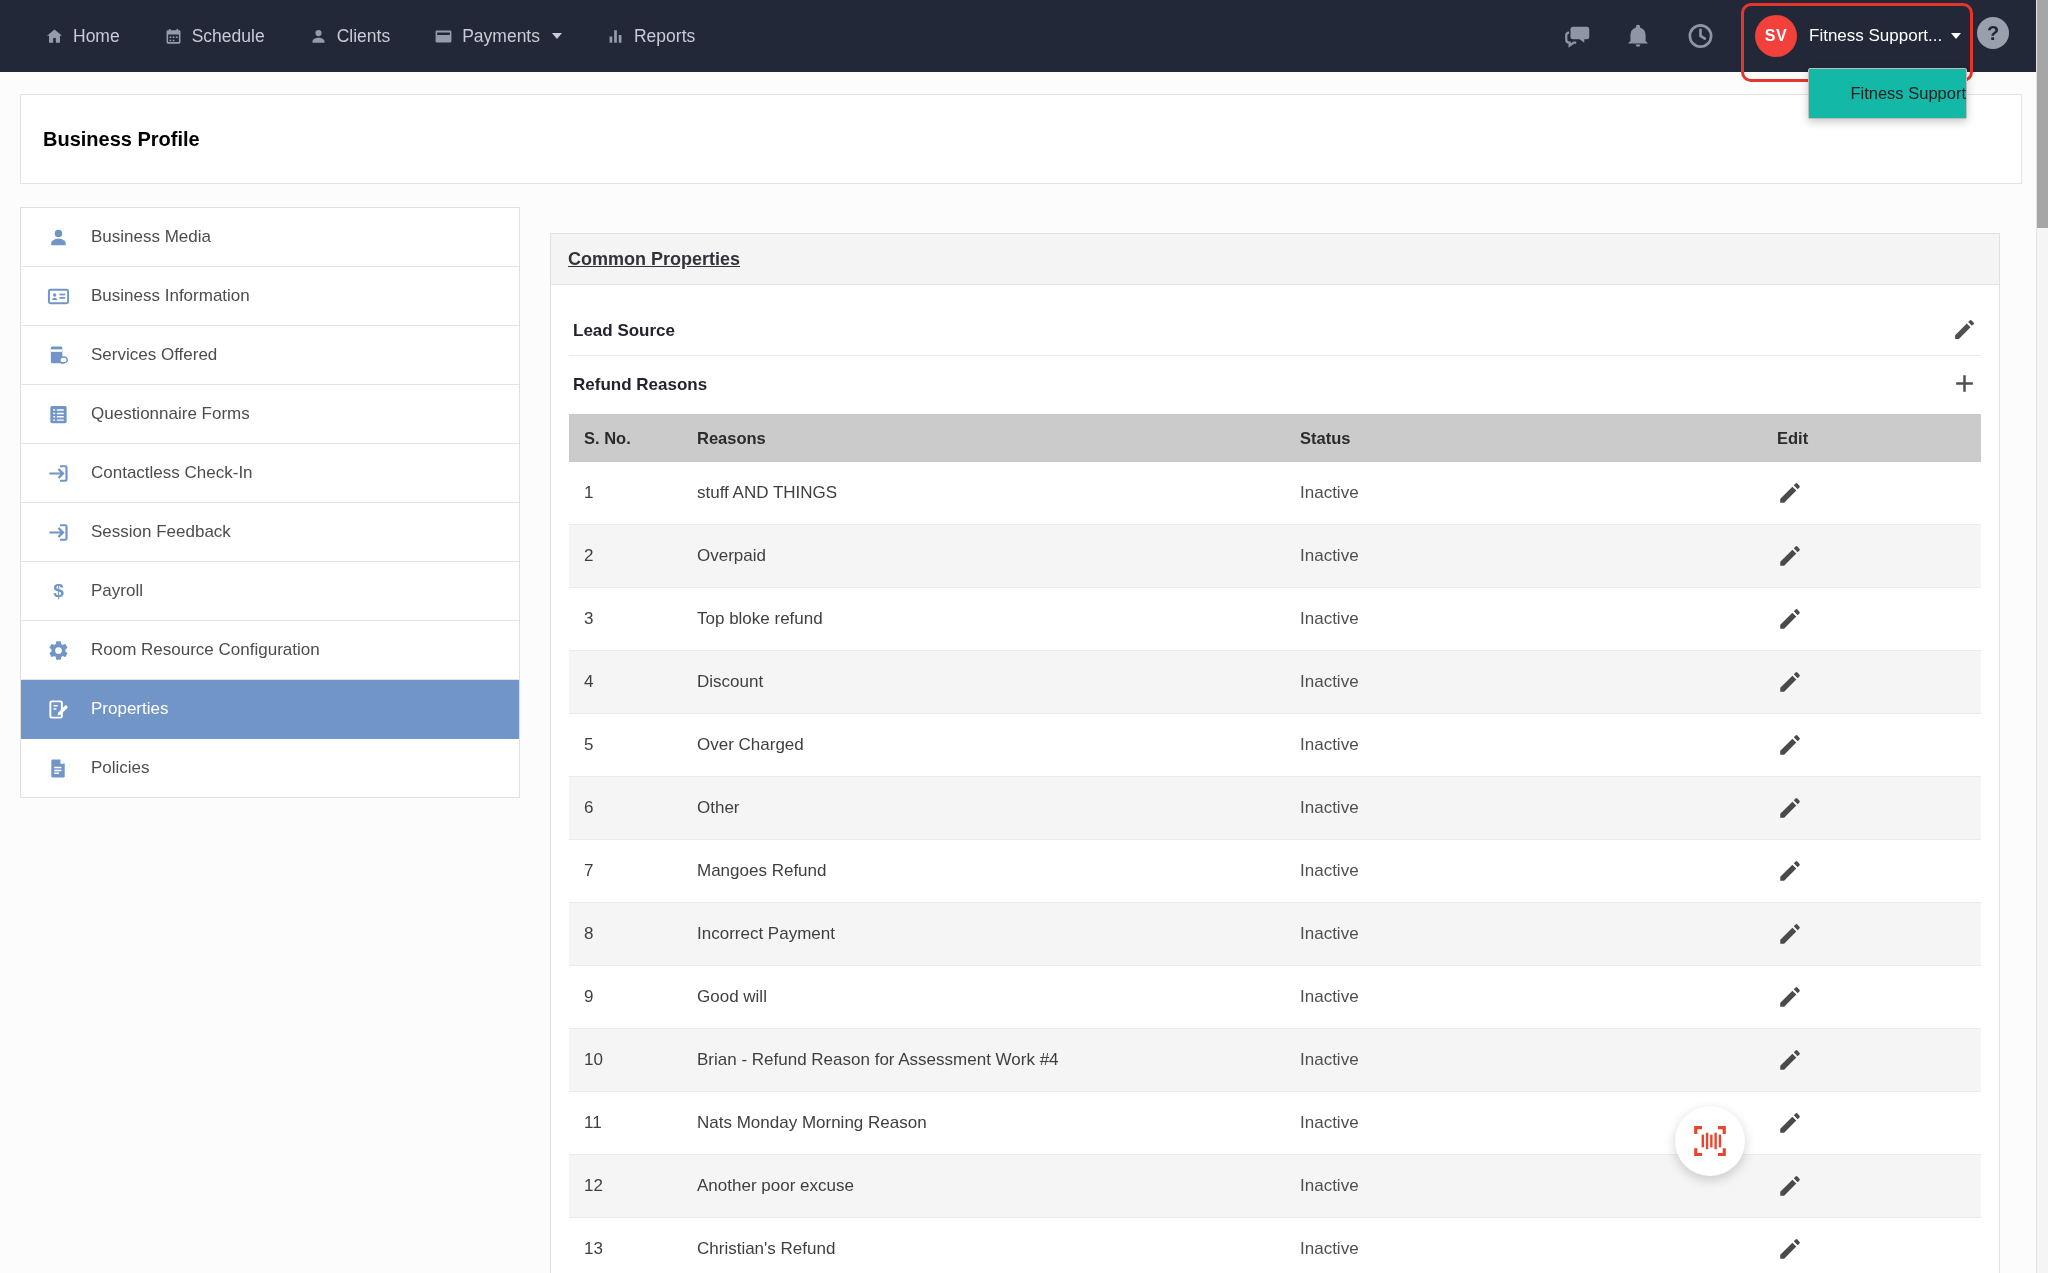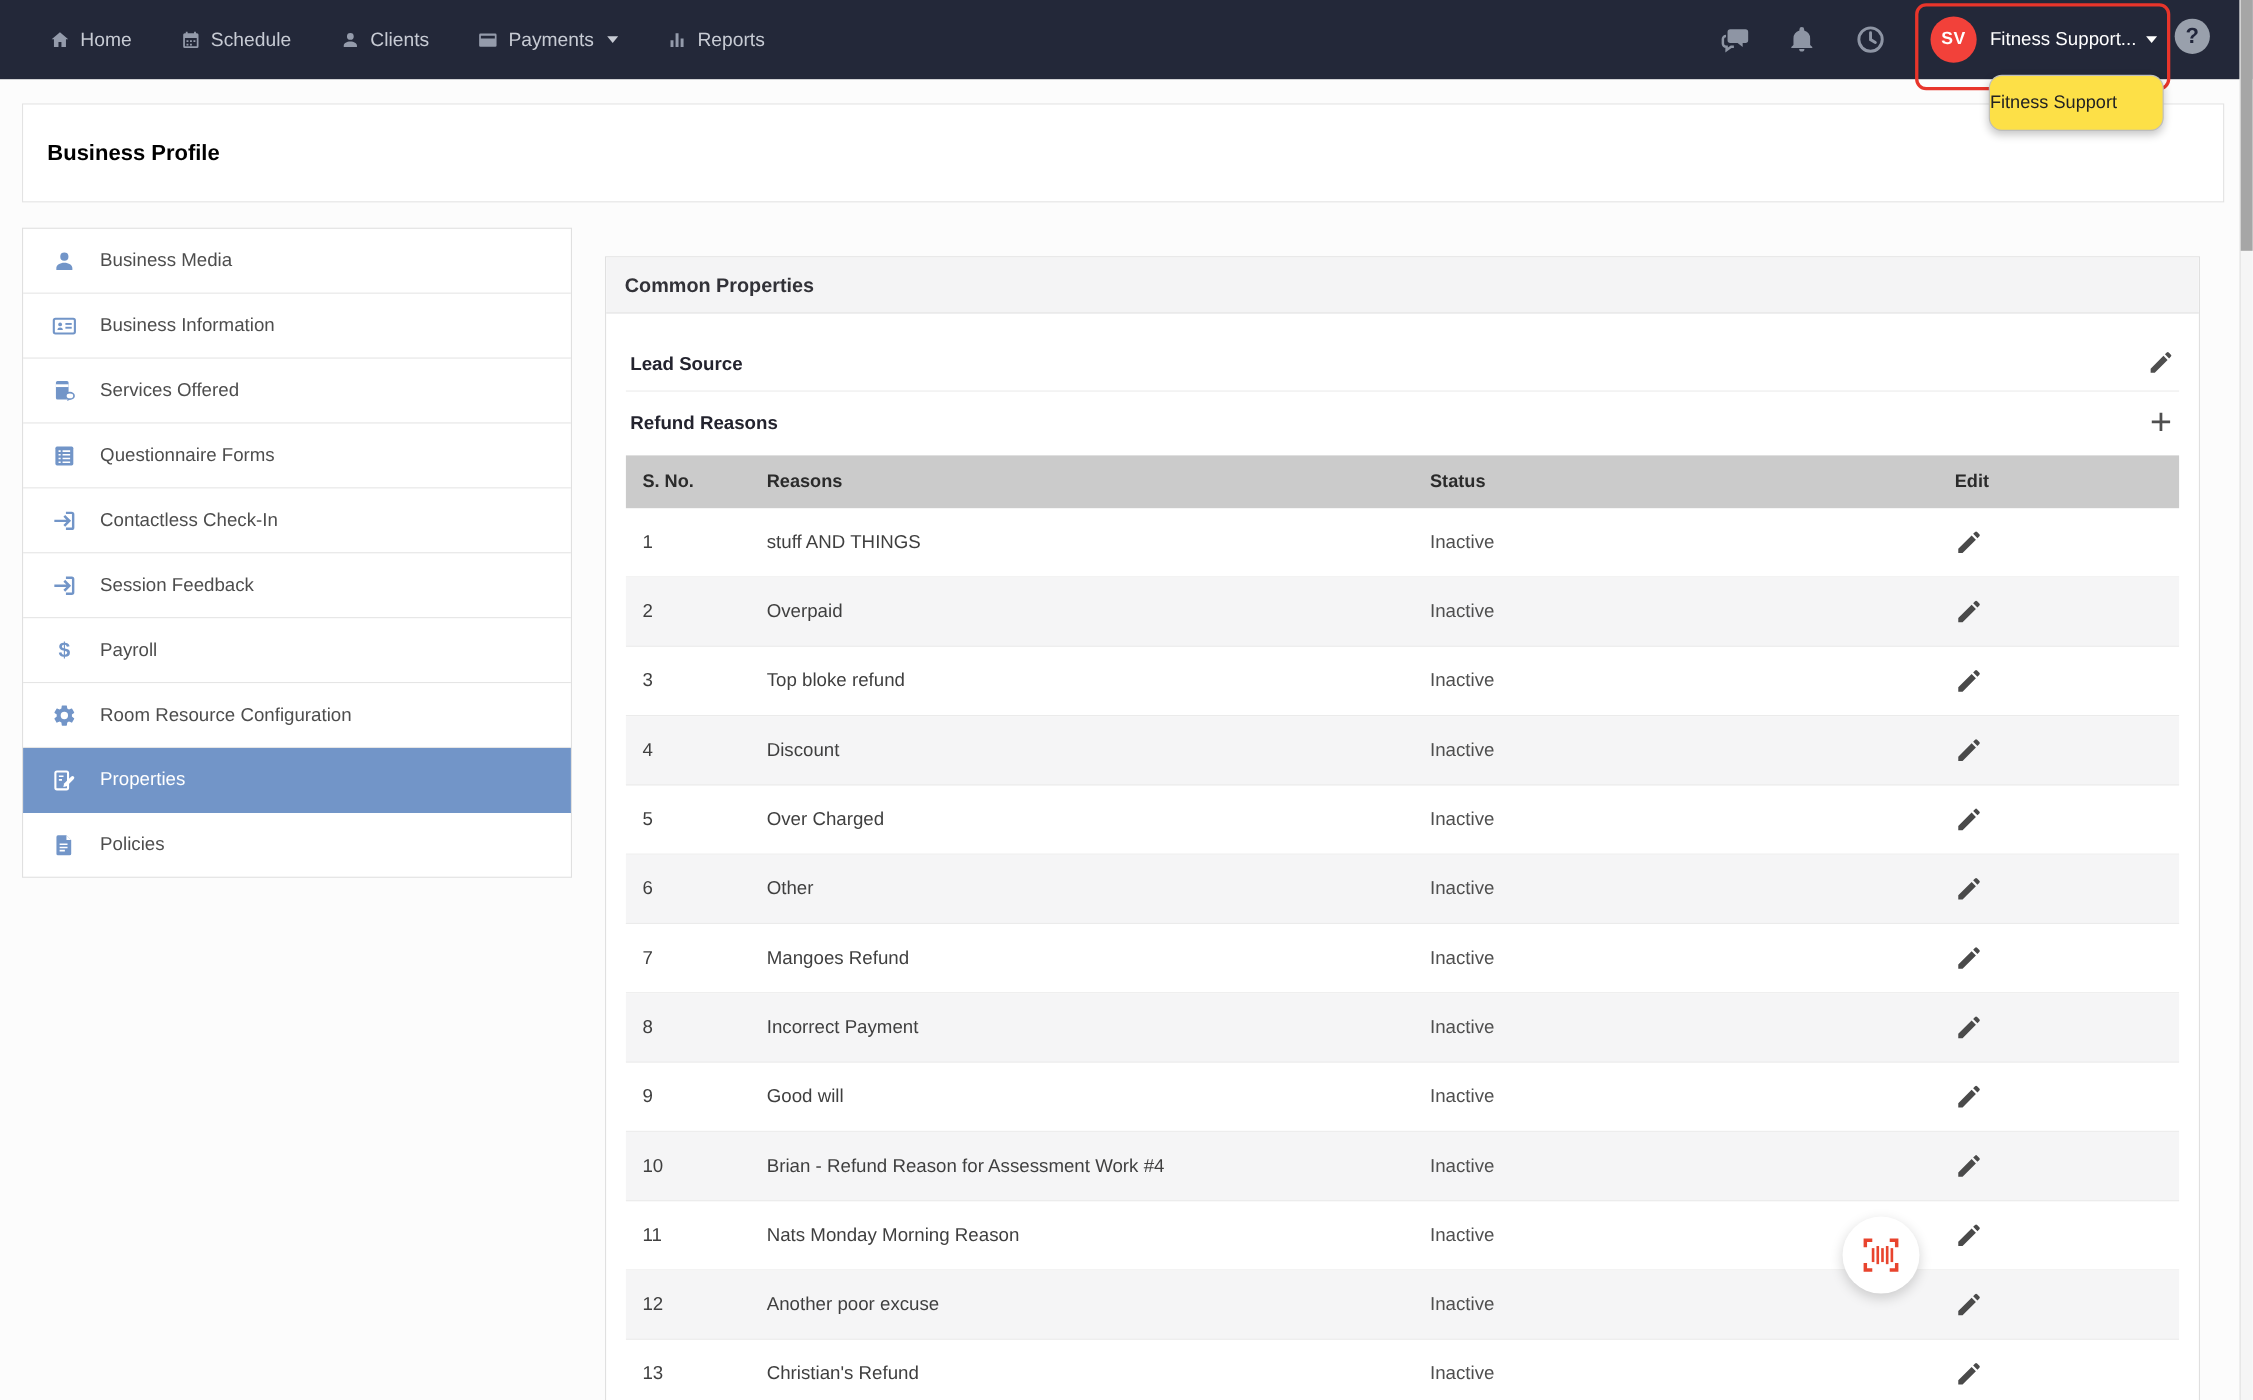--- a/index.html
+++ b/index.html
@@ -19,22 +19,22 @@
   .caret-down{width:0;height:0;border-left:5.5px solid transparent;border-right:5.5px solid transparent;border-top:6.5px solid #c7cbd4;margin-left:3px;}
   .nav-ic{position:absolute;top:36px;transform:translateY(-50%);color:#8e95a4;cursor:pointer;}
   #avatar{position:absolute;left:1755px;top:15px;width:42px;height:42px;border-radius:50%;background:#f2413a;color:#fff;
     display:flex;align-items:center;justify-content:center;font-size:16px;font-weight:bold;letter-spacing:.5px;cursor:pointer;}
   #account-name{position:absolute;left:1809px;top:0;height:72px;display:flex;align-items:center;color:#fff;font-size:17px;cursor:pointer;}
   #account-caret{position:absolute;left:1948px;top:33px;border-top-color:#fff;}
   #help-btn{position:absolute;left:1977px;top:17px;width:32px;height:32px;border-radius:50%;background:#99a0ac;color:#20253a;
     display:flex;align-items:center;justify-content:center;font-size:20px;font-weight:bold;cursor:pointer;}
   #account-outline{position:absolute;left:1741px;top:3px;width:226px;height:73px;border:3px solid #e8352b;border-radius:10px;
     z-index:40;pointer-events:none;background:transparent;}
-  #account-dropdown{position:absolute;left:1808px;top:68px;width:157px;height:49px;background:#fde047;border:1px solid #bdbdbd;
-    border-radius:12px;box-shadow:0 3px 8px rgba(0,0,0,.22);z-index:60;display:flex;align-items:center;justify-content:flex-start;}
+  #account-dropdown{position:absolute;left:1808px;top:68px;width:157px;height:49px;background:#14b8a6;border:1px solid #bdbdbd;
+    border-radius:2px;box-shadow:0 3px 8px rgba(0,0,0,.22);z-index:60;display:flex;align-items:center;justify-content:flex-end;}
   #account-dropdown span{font-size:16.5px;color:#222;cursor:pointer;}
 
   
   #scrollbar{position:absolute;right:0;top:0;width:12px;height:1273px;background:#f5f5f5;border-left:1px solid #e2e2e2;z-index:100;box-sizing:border-box;}
   #scrollbar-thumb{position:absolute;left:0;top:0;width:100%;height:228px;background:#a6a6a6;}
 
   
   #bp-card{position:absolute;left:20px;top:94px;width:2002px;height:90px;background:#fff;border:1px solid #e3e3e3;
     box-sizing:border-box;display:flex;align-items:center;padding-left:22px;}
   #bp-title{font-size:20px;font-weight:bold;color:#000000;}
@@ -46,21 +46,21 @@
   .side-item:last-child{border-bottom:none;}
   .side-item .ic{width:23px;height:23px;}
   .side-label{font-size:17px;color:#4d4d4d;}
   .side-item.selected{background:#7295c8;color:#fff;border-color:#7295c8;}
   .side-item.selected .side-label{color:#fff;}
 
   
   #main-card{position:absolute;left:550px;top:233px;width:1450px;height:1041px;background:#fff;border:1px solid #e0e0e0;
     box-sizing:border-box;overflow:hidden;}
   #panel-header{height:50px;background:#f4f4f5;border-bottom:1px solid #e3e3e3;display:flex;align-items:center;
-    padding-left:17px;font-size:18px;font-weight:bold;color:#323238;}
+    padding-left:17px;font-size:18px;font-weight:bold;color:#323238;text-decoration:underline;}
   #panel-body{padding:0 18px;}
   .prop-row{display:flex;justify-content:space-between;align-items:center;height:48px;border-bottom:1px solid #ececec;padding:0 4px;}
   .prop-row.first{margin-top:22px;}
   .prop-row.no-border{border-bottom:none;height:58px;}
   .prop-label{font-weight:bold;font-size:17px;color:#23232e;}
   .icon-btn{background:none;border:none;padding:0;cursor:pointer;color:#4f4f4f;}
   .icon-btn .ic{width:25px;height:25px;}
 
   
   .trow{display:grid;grid-template-columns:128px 603px 477px 1fr;align-items:center;height:62px;border-bottom:1px solid #ebebeb;}

